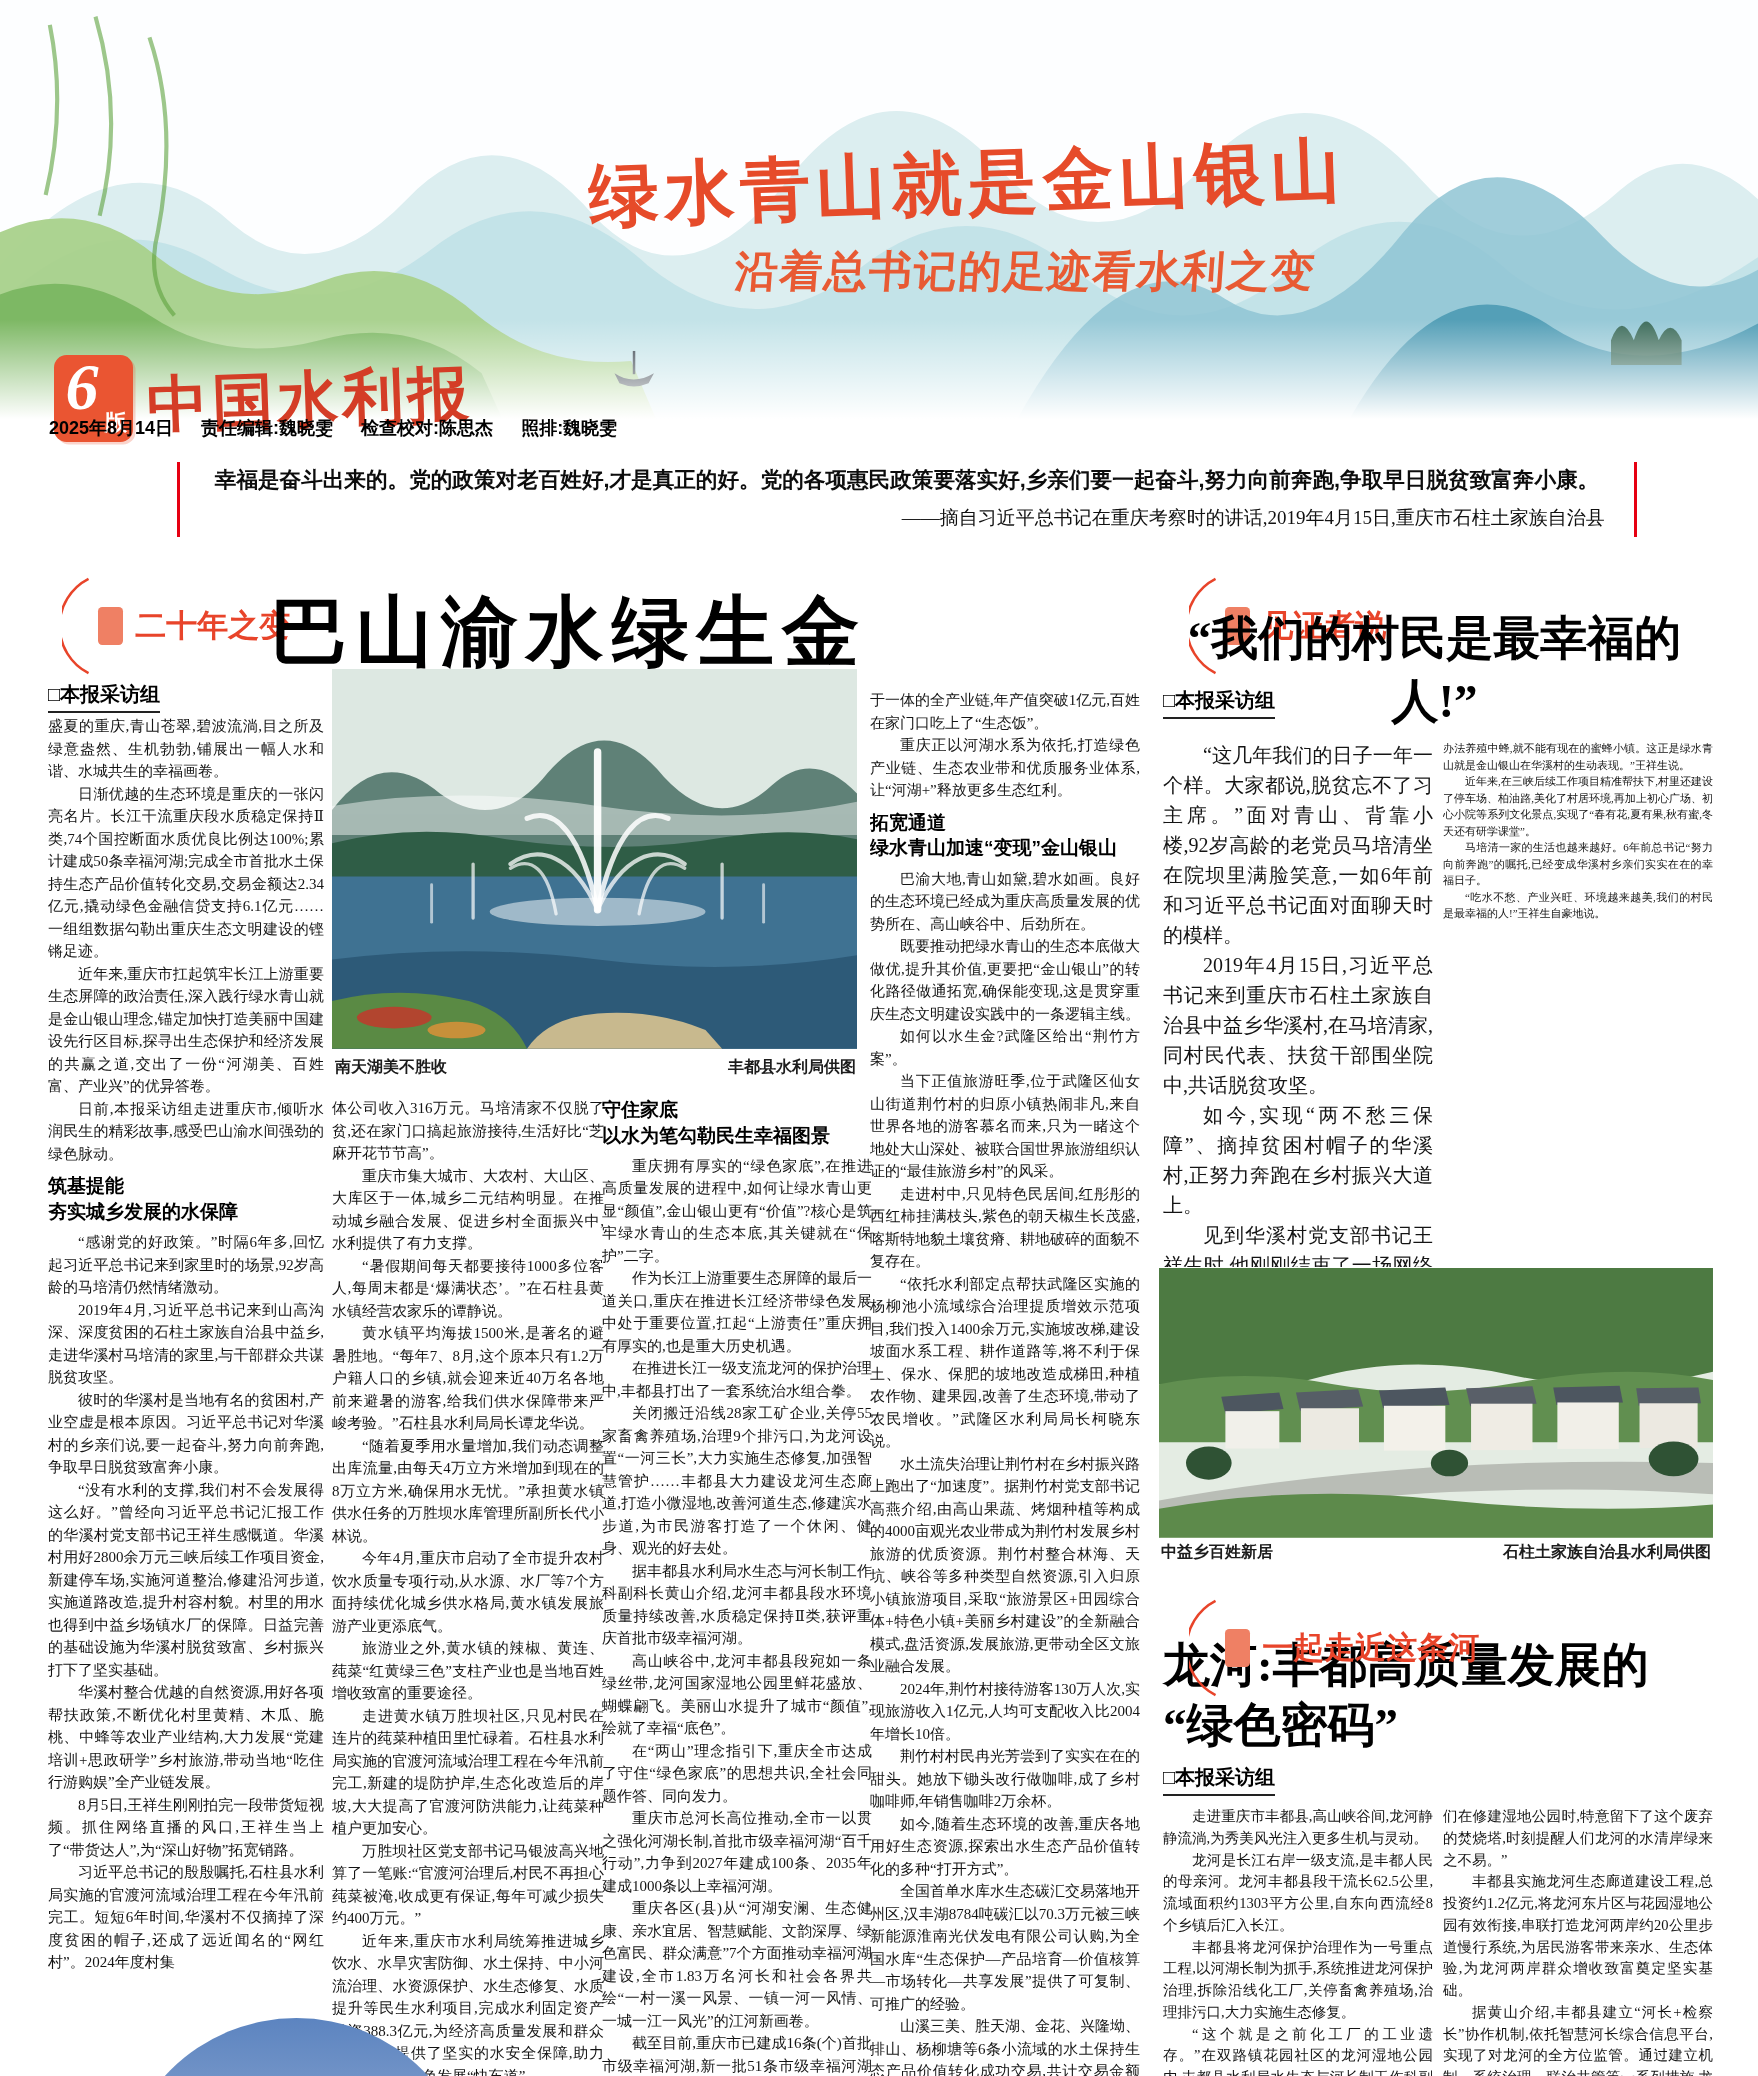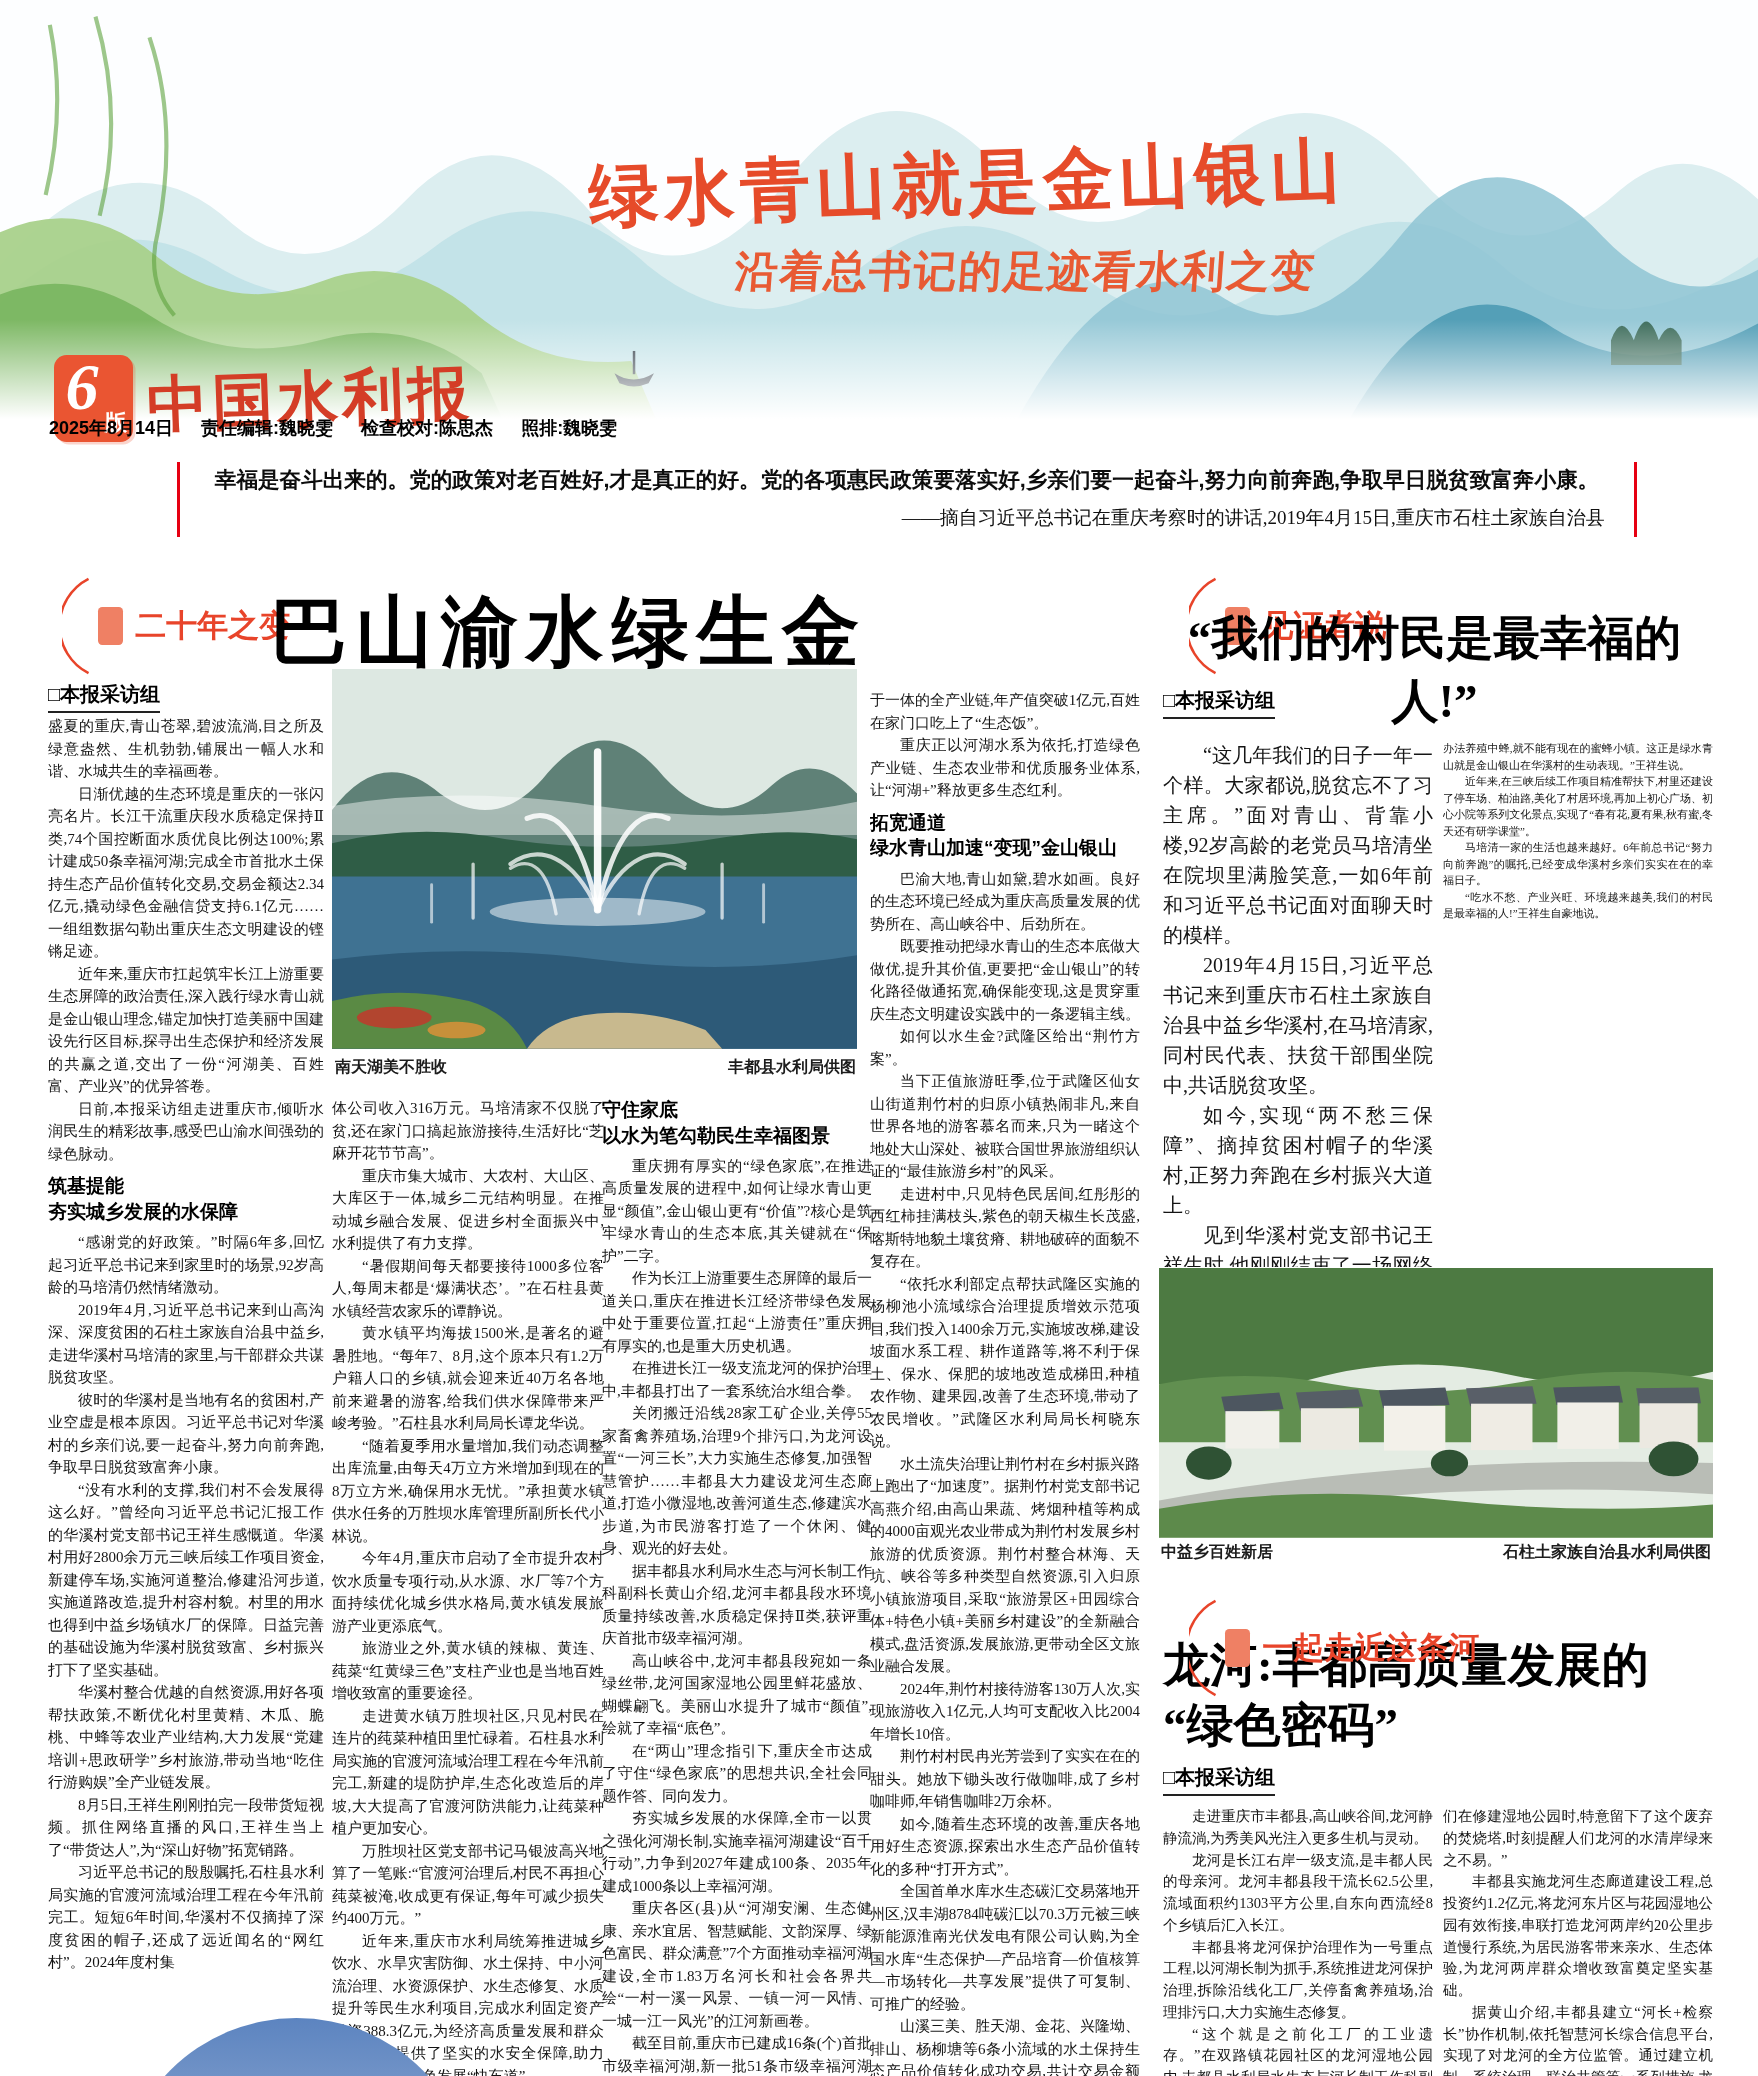--- a/index.html
+++ b/index.html
@@ -218,21 +218,21 @@
         <span>以水为笔勾勒民生幸福图景</span>
     </h3>
     <div>
         <p class="para">重庆拥有厚实的“绿色家底”,在推进高质量发展的进程中,如何让绿水青山更显“颜值”,金山银山更有“价值”?核心是筑牢绿水青山的生态本底,其关键就在“保护”二字。</p>
         <p class="para">作为长江上游重要生态屏障的最后一道关口,重庆在推进长江经济带绿色发展中处于重要位置,扛起“上游责任”重庆拥有厚实的,也是重大历史机遇。</p>
         <p class="para">在推进长江一级支流龙河的保护治理中,丰都县打出了一套系统治水组合拳。</p>
         <p class="para">关闭搬迁沿线28家工矿企业,关停55家畜禽养殖场,治理9个排污口,为龙河设置“一河三长”,大力实施生态修复,加强智慧管护……丰都县大力建设龙河生态廊道,打造小微湿地,改善河道生态,修建滨水步道,为市民游客打造了一个休闲、健身、观光的好去处。</p>
         <p class="para">据丰都县水利局水生态与河长制工作科副科长黄山介绍,龙河丰都县段水环境质量持续改善,水质稳定保持Ⅱ类,获评重庆首批市级幸福河湖。</p>
         <p class="para">高山峡谷中,龙河丰都县段宛如一条绿丝带,龙河国家湿地公园里鲜花盛放、蝴蝶翩飞。美丽山水提升了城市“颜值”,绘就了幸福“底色”。</p>
         <p class="para">在“两山”理念指引下,重庆全市达成了守住“绿色家底”的思想共识,全社会同题作答、同向发力。</p>
-        <p class="para">夯实城乡发展的水保障,全市一以贯之强化河湖长制,实施幸福河湖建设“百千行动”,力争到2027年建成100条、2035年建成1000条以上幸福河湖。</p>
+        <p class="para">重庆市总河长高位推动,全市一以贯之强化河湖长制,首批市级幸福河湖“百千行动”,力争到2027年建成100条、2035年建成1000条以上幸福河湖。</p>
         <p class="para">重庆各区(县)从“河湖安澜、生态健康、亲水宜居、智慧赋能、文韵深厚、绿色富民、群众满意”7个方面推动幸福河湖建设,全市1.83万名河长和社会各界共绘“一村一溪一风景、一镇一河一风情、一城一江一风光”的江河新画卷。</p>
         <p class="para">截至目前,重庆市已建成16条(个)首批市级幸福河湖,新一批51条市级幸福河湖建设正按下“加速键”。</p>
       </div>
   </div>
 
   <div class="abs col cont-first" id="a1c4">
     <div>
         <p class="para">于一体的全产业链,年产值突破1亿元,百姓在家门口吃上了“生态饭”。</p>
         <p class="para">重庆正以河湖水系为依托,打造绿色产业链、生态农业带和优质服务业体系,让“河湖+”释放更多生态红利。</p>
       </div>

